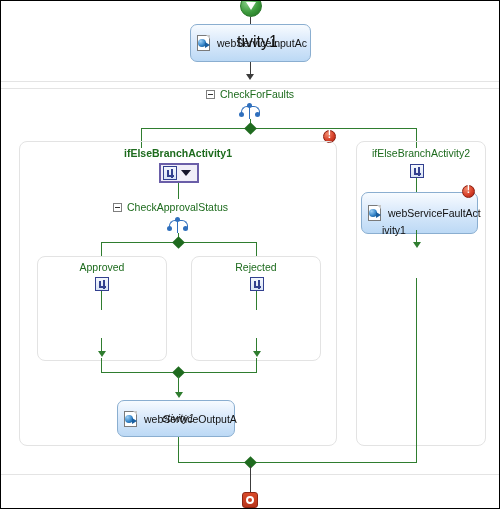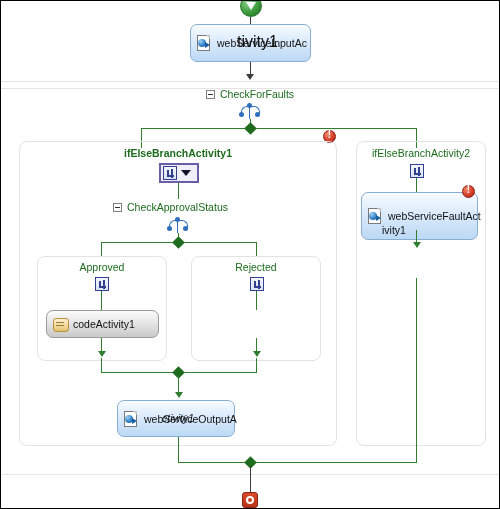--- a/index.html
+++ b/index.html
@@ -363,28 +363,20 @@
   <div class="hline-green" style="left:100px; top:241px; width:155px;"></div>
   <div class="vline-green" style="left:100px; top:241px; height:14px;"></div>
   <div class="vline-green" style="left:255px; top:241px; height:14px;"></div>
   <div class="diamond" style="left:173px; top:237px;"></div>
 
   <div class="container" style="left:36px; top:255px; width:130px; height:105px;"></div>
   <div class="branch-label" style="left:36px; top:260px; width:130px;">Approved</div>
   <div class="icon icon-ifelse" style="position:absolute; left:94px; top:276px;"></div>
   <div class="vline-green" style="left:100px; top:290px; height:19px;"></div>
 
-  <div class="activity code" style="left:45px; top:309px; width:113px; height:28px;">
-    <span class="icon icon-code">
-      <span class="scroll"></span>
-        <span class="s1"></span>
-        <span class="s2"></span>
-    </span>
-    <span class="label">codeActivity1</span>
-  </div>
   <div class="vline-green" style="left:100px; top:337px; height:16px;"></div>
   <div class="arrow green" style="left:97px; top:350px;"></div>
 
   <div class="container" style="left:190px; top:255px; width:130px; height:105px;"></div>
   <div class="branch-label" style="left:190px; top:260px; width:130px;">Rejected</div>
   <div class="icon icon-ifelse" style="position:absolute; left:249px; top:276px;"></div>
   <div class="vline-green" style="left:255px; top:290px; height:19px;"></div>
 
   <div class="vline-green" style="left:255px; top:337px; height:16px;"></div>
   <div class="arrow green" style="left:252px; top:350px;"></div>
@@ -407,21 +399,21 @@
   </div>
   <div class="abs" style="left:161px; top:411px; font-size:10.5px; line-height:12px; color:#111;font-style:italic;">ctivity1</div>
 
   <div class="container" style="left:355px; top:140px; width:130px; height:305px;"></div>
   <div class="branch-label" style="left:355px; top:146px; width:130px;">ifElseBranchActivity2</div>
   <div class="icon icon-ifelse" style="position:absolute; left:409px; top:163px;"></div>
   <div class="vline-green" style="left:415px; top:177px; height:14px;"></div>
 
   <div class="err-badge" style="left:461px; top:184px; z-index:5;"></div>
 
-  <div class="activity ws" style="left:360px; top:191px; width:117px; height:48px;">
+  <div class="activity ws" style="left:360px; top:191px; width:117px; height:42px;">
     <span class="icon icon-ws">
       <span class="page"></span>
         <span class="globe"></span>
         <span class="arr"></span>
     </span>
     <span class="label">webServiceFaultAct</span>
   </div>
   <div class="abs" style="left:381px; top:203px; font-size:10.5px; line-height:12px; color:#111;margin-top:20px;">ivity1</div>
 
   <div class="vline-green" style="left:415px; top:229px; height:15px;"></div>

